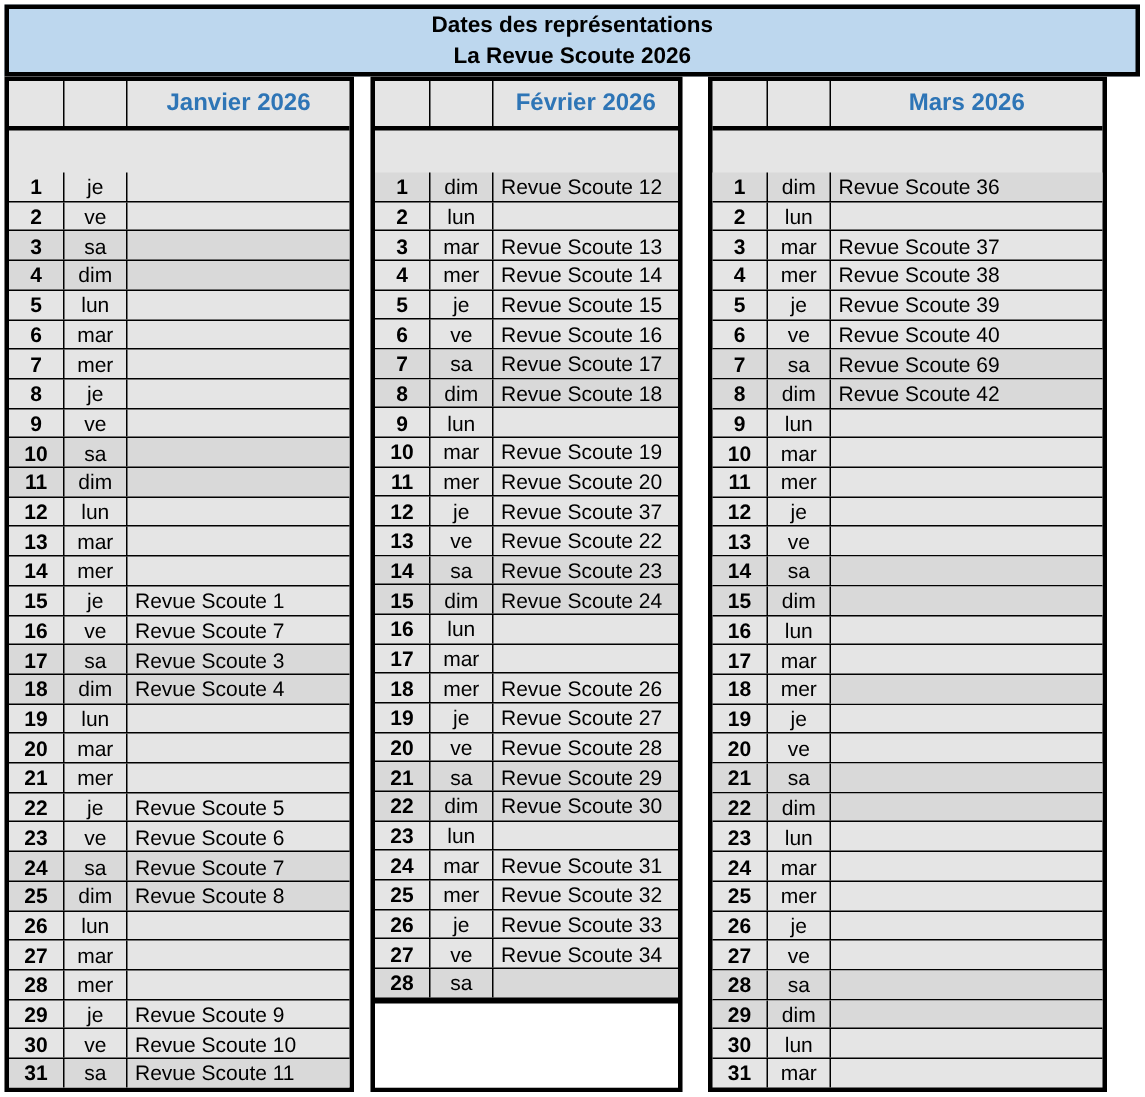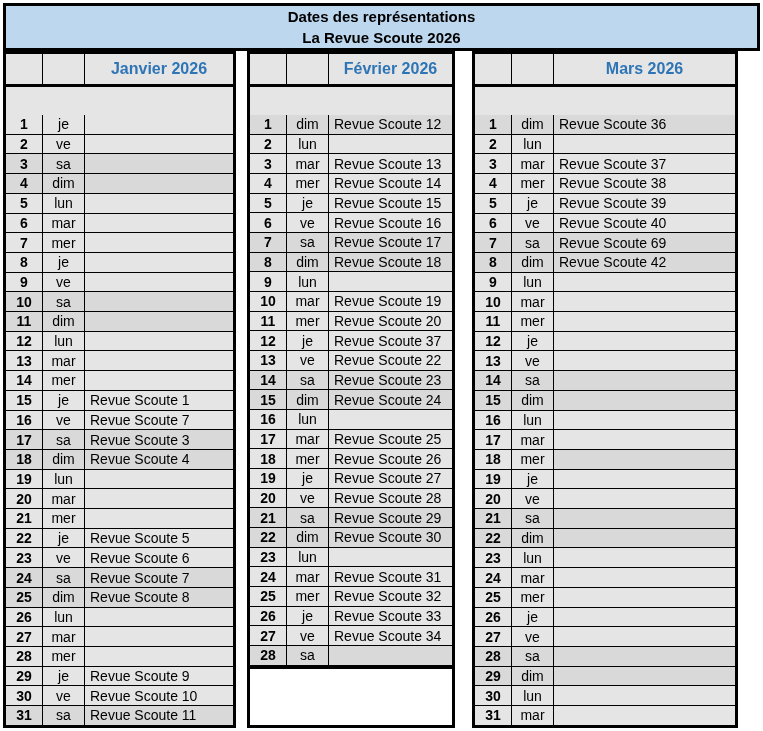--- a/index.html
+++ b/index.html
@@ -298,21 +298,20 @@
             <div class="cell c-event">Revue Scoute 24</div>
           </div>
           <div class="cal-row">
             <div class="cell c-num">16</div>
             <div class="cell c-abbr">lun</div>
             <div class="cell c-event"></div>
           </div>
           <div class="cal-row">
             <div class="cell c-num">17</div>
             <div class="cell c-abbr">mar</div>
-            <div class="cell c-event">Revue Scoute 25</div>
           </div>
           <div class="cal-row">
             <div class="cell c-num">18</div>
             <div class="cell c-abbr">mer</div>
             <div class="cell c-event">Revue Scoute 26</div>
           </div>
           <div class="cal-row">
             <div class="cell c-num">19</div>
             <div class="cell c-abbr">je</div>
             <div class="cell c-event">Revue Scoute 27</div>

